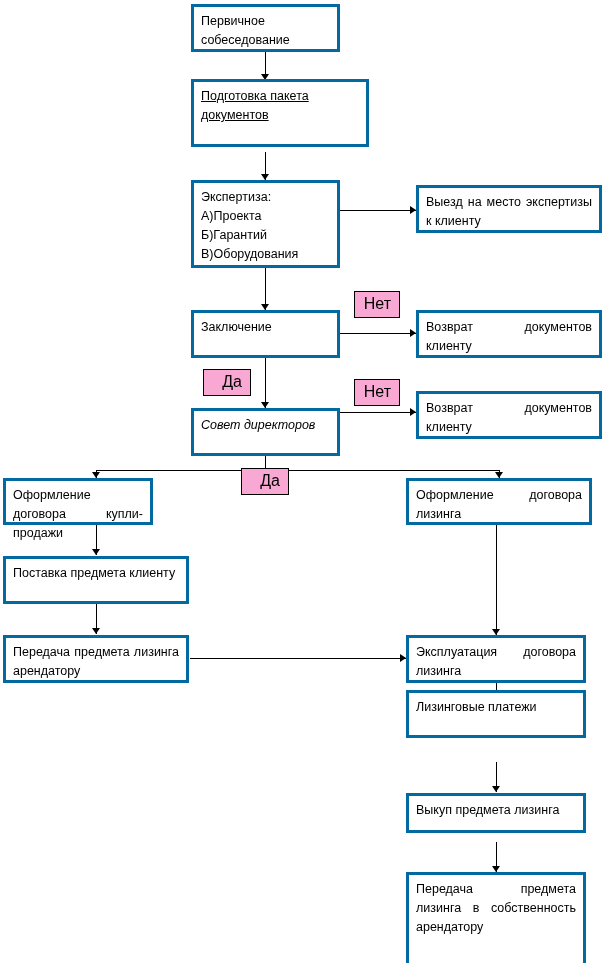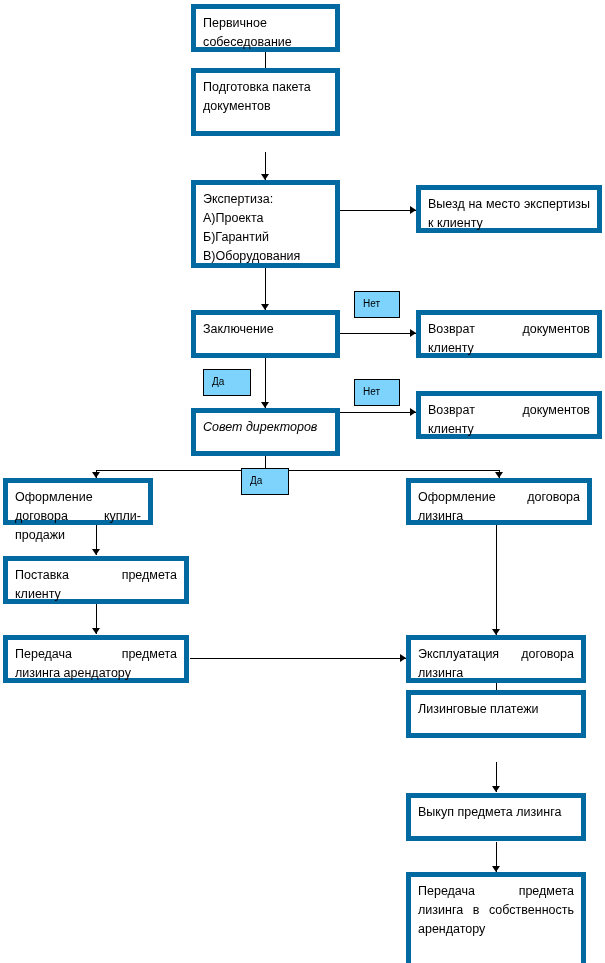--- a/index.html
+++ b/index.html
@@ -11,47 +11,47 @@
     position: relative;
     width: 605px;
     height: 963px;
     background: #ffffff;
     font-family: "Liberation Sans", sans-serif;
     overflow: hidden;
   }
   .box {
     position: absolute;
     box-sizing: border-box;
-    border: 5px solid #0369a1;
+    border: 3px solid #0369a1;
     background: #ffffff;
     color: #000000;
     font-size: 12.5px;
     line-height: 19px;
     padding: 5px 7px 4px 7px;
     text-align: justify;
     text-align-last: left;
     white-space: pre-line;
   }
   .box.justify {
     text-align: justify;
   }
   .box.plain {
     text-align: left;
     text-align-last: left;
   }
   .label {
     position: absolute;
     box-sizing: border-box;
     border: 1px solid #000000;
-    background: #7dd3fc;
+    background: #f9a8d4;
     color: #000000;
-    font-size: 10px;
+    font-size: 16px;
     line-height: 17px;
     padding: 3px 8px 3px 8px;
-    text-align: left;
+    text-align: right;
     white-space: nowrap;
   }
   .conn {
     position: absolute;
     background: #000000;
   }
   .v { width: 1px; }
   .h { height: 1px; }
   .arrow-down {
     position: absolute;
@@ -119,21 +119,21 @@
   <div class="arrow-down" style="left:492px; top:707px;"></div>
 
   <div class="conn v" style="left:496px; top:762px; height:30px;"></div>
   <div class="arrow-down" style="left:492px; top:786px;"></div>
 
   <div class="conn v" style="left:496px; top:842px; height:30px;"></div>
   <div class="arrow-down" style="left:492px; top:866px;"></div>
 
   <div class="box plain" style="left:191px; top:4px; width:149px; height:48px;">Первичное собеседование</div>
 
-  <div class="box plain" style="left:191px; top:68px; width:149px; height:68px;">Подготовка пакета документов</div>
+  <div class="box plain" style="left:191px; top:79px; width:178px; height:68px;text-decoration:underline;">Подготовка пакета документов</div>
 
   <div class="box justify" style="left:416px; top:185px; width:186px; height:48px;">Выезд на место экспертизы к клиенту</div>
 
   <div class="box plain" style="left:191px; top:180px; width:149px; height:88px;">Экспертиза:
 А)Проекта
 Б)Гарантий
 В)Оборудования</div>
 
   <div class="box plain" style="left:191px; top:310px; width:149px; height:48px;">Заключение</div>
 
@@ -148,21 +148,21 @@
   <div class="box justify" style="left:406px; top:478px; width:186px; height:47px;">Оформление договора лизинга</div>
 
   <div class="box justify" style="left:3px; top:556px; width:186px; height:48px;">Поставка предмета клиенту</div>
 
   <div class="box justify" style="left:3px; top:635px; width:186px; height:48px;">Передача предмета лизинга арендатору</div>
 
   <div class="box justify" style="left:406px; top:635px; width:180px; height:48px;">Эксплуатация договора лизинга</div>
 
   <div class="box plain" style="left:406px; top:690px; width:180px; height:48px;">Лизинговые платежи</div>
 
-  <div class="box justify" style="left:406px; top:793px; width:180px; height:48px;">Выкуп предмета лизинга</div>
+  <div class="box justify" style="left:406px; top:793px; width:180px; height:40px;">Выкуп предмета лизинга</div>
 
   <div class="box justify" style="left:406px; top:872px; width:180px; height:109px;">Передача предмета лизинга в собственность арендатору</div>
 
   <div class="label" style="left:354px; top:291px; width:46px; height:27px;">Нет</div>
 
   <div class="label" style="left:203px; top:369px; width:48px; height:27px;">Да</div>
 
   <div class="label" style="left:354px; top:379px; width:46px; height:27px;">Нет</div>
 
   <div class="label" style="left:241px; top:468px; width:48px; height:27px;">Да</div>

